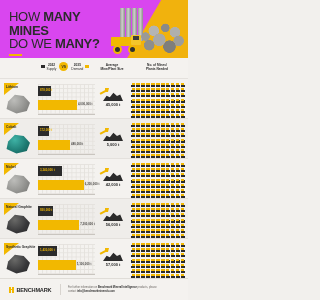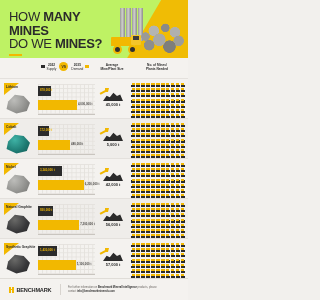--- a/index.html
+++ b/index.html
@@ -6,21 +6,21 @@
   html,body { width:188px; height:300px; overflow:hidden; }
   body {
     font-family:"Liberation Sans", sans-serif;
     background:#f2f0ed;
     color:#2b2b2b;
     -webkit-font-smoothing:none;
   }
   .page { position:relative; width:188px; height:300px; background:#f2f0ed; }
 
   
-  .header { position:relative; height:58px; background:#bef264; overflow:hidden; }
+  .header { position:relative; height:58px; background:#d946ef; overflow:hidden; }
   .hdr-art { position:absolute; right:0; top:0; width:82px; height:58px; overflow:hidden; }
   .hdr-wedge {
     position:absolute; right:-4px; top:-6px; width:72px; height:64px;
     background:#f2b800;
     clip-path:polygon(62% 0, 100% 0, 100% 100%, 10% 100%);
     opacity:.95;
   }
   .silo { position:absolute; top:8px; width:5px; background:linear-gradient(90deg,#9a9a98,#cfcfcc 45%,#8d8d8a); }
   .rockpile {
     position:absolute; right:2px; bottom:2px; width:46px; height:36px;
@@ -154,21 +154,21 @@
         <div class="w1"></div>
           <div class="w2"></div>
       </div>
     </div>
 
     <div class="hdr-text">
       <div class="title-l1">
         <span class="lt">HOW </span><span class="bd">MANY MINES</span>
       </div>
       <div class="title-l2">
-        <span class="lt">DO WE </span><span class="bd">MINES?</span>
+        <span class="lt">DO WE </span><span class="bd">MANY?</span>
       </div>
       <div class="accent-rule"></div>
 
     </div>
   </div>
 
   <div class="legend-bar">
     <div class="legend-vs">
       <span class="sw dark"></span>
       <span class="lg-txt">

